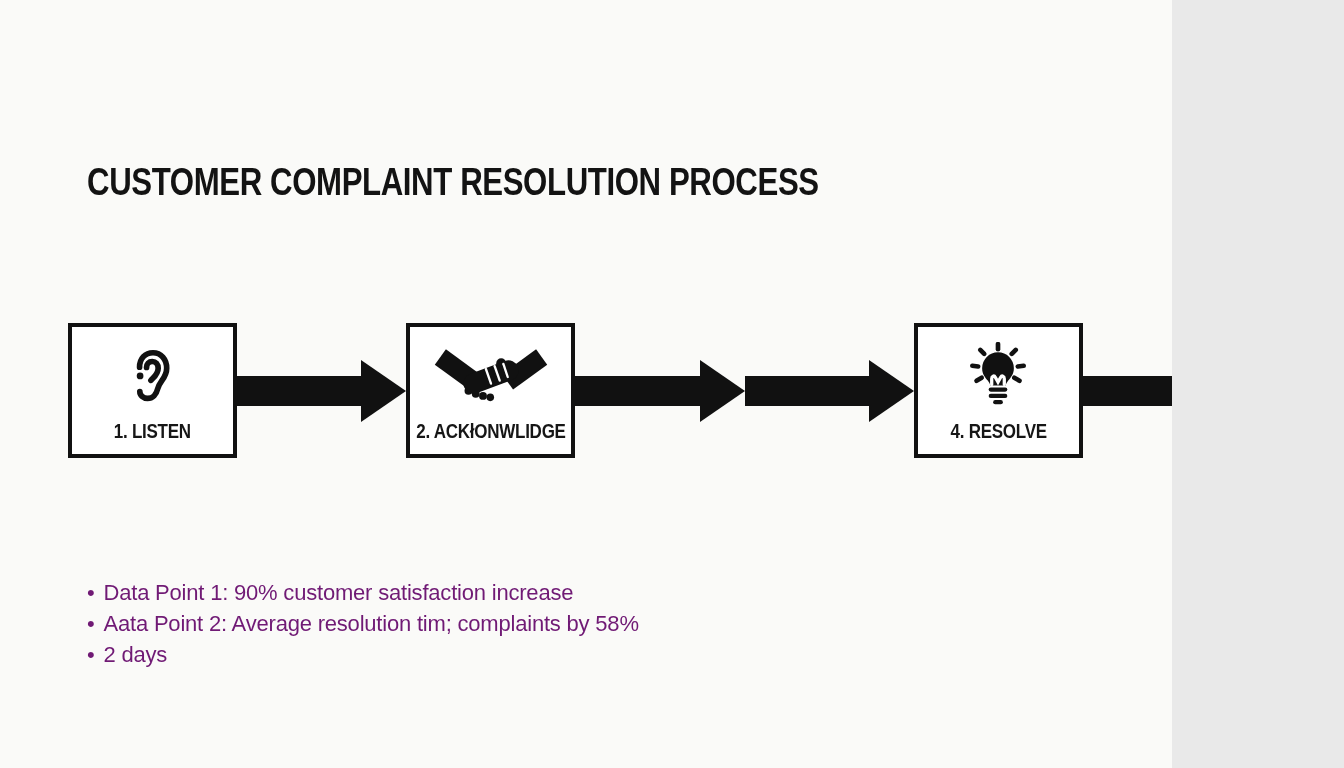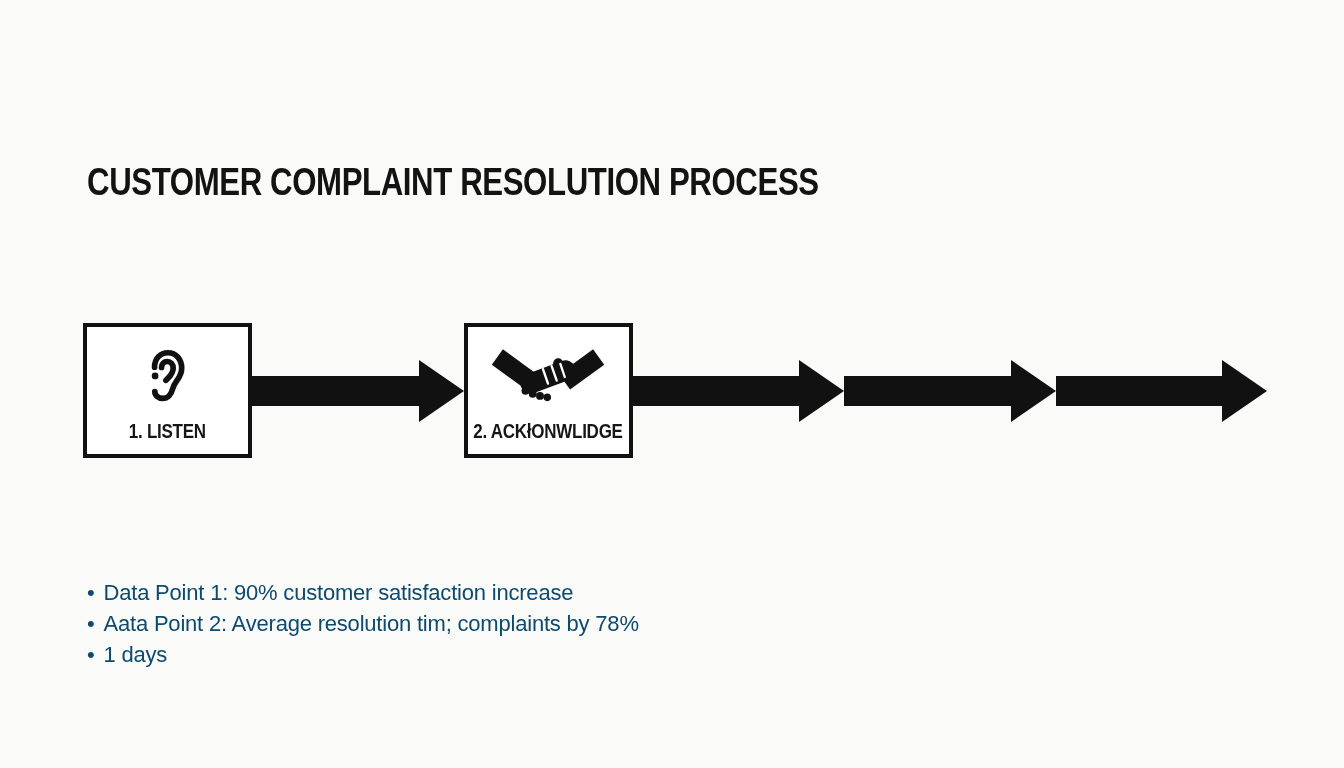--- a/index.html
+++ b/index.html
@@ -1,19 +1,19 @@
 <!DOCTYPE html>
 <html><head>
 <meta charset="utf-8">
 <style>
   * { margin: 0; padding: 0; box-sizing: border-box; }
   html, body { background: #e9e9e9; }
   .canvas {
     position: relative;
-    width: 1344px;
+    width: 1172px;
     height: 768px;
     background: #fafaf8;
     overflow: hidden;
     font-family: "Liberation Sans", sans-serif;
     color: #111111;
   }
   
   .title {
     position: absolute;
     left: 87px;
@@ -23,21 +23,21 @@
     font-weight: bold;
     letter-spacing: -0.5px;
     white-space: nowrap;
     transform: scaleX(0.80);
     transform-origin: left center;
     color: #131313;
   }
   
   .flow {
     position: absolute;
-    left: 83px;
+    left: 68px;
     top: 323px;
     width: 1184px;
     height: 135px;
     display: flex;
     align-items: stretch;
   }
   .step-box {
     width: 169px;
     flex: 0 0 169px;
     height: 135px;
@@ -84,21 +84,21 @@
     border-bottom: 31px solid transparent;
     border-left: 45px solid #111111;
   }
   
   .notes {
     position: absolute;
     left: 87px;
     top: 577px;
     font-size: 22px;
     line-height: 31px;
-    color: #0c4a6e;
+    color: #701a75;
     letter-spacing: -0.2px;
   }
   .note-item::before {
     content: "\2022";
     margin-right: 9px;
   }
   
   svg.ear        { width: 62px; height: 66px; }
   svg.handshake  { width: 116px; height: 64px; }
   svg.magnifier  { width: 58px; height: 58px; }
@@ -159,28 +159,51 @@
       <div class="shaft"></div>
         <div class="head"></div>
     </div>
 
 
     <div class="arrow">
       <div class="shaft"></div>
         <div class="head"></div>
     </div>
 
+    <div class="step-box">
+      <div class="icon-wrap">
+        <svg class="lightbulb" viewBox="0 0 28 30">
+          <g stroke="#111111" stroke-width="2" stroke-linecap="round">
+            <line x1="14" y1="0.9" x2="14" y2="3.1"></line>
+            <line x1="6.4" y1="3.4" x2="8.1" y2="5.1"></line>
+            <line x1="21.6" y1="3.4" x2="19.9" y2="5.1"></line>
+            <line x1="3" y1="10.2" x2="5.5" y2="10.5"></line>
+            <line x1="25" y1="10.2" x2="22.5" y2="10.5"></line>
+            <line x1="4.8" y1="16.6" x2="7" y2="15.3"></line>
+            <line x1="23.2" y1="16.6" x2="21" y2="15.3"></line>
+          </g>
+          <path fill="#111111" d="M14 4.4 a6.8 6.8 0 0 1 6.8 6.8 c0 2.6 -1.3 3.9 -2.4 5.3 c-0.5 0.7 -0.9 1.3 -1.1 2.1 h-6.6 c-0.2 -0.8 -0.6 -1.4 -1.1 -2.1 c-1.1 -1.4 -2.4 -2.7 -2.4 -5.3 A6.8 6.8 0 0 1 14 4.4 Z"></path>
+          <path d="M11.3 18.2 v-2.4 c0 -1.2 1 -1.7 1.6 -0.6 l1.1 2 l1.1 -2 c0.6 -1.1 1.6 -0.6 1.6 0.6 v2.4" fill="none" stroke="#ffffff" stroke-width="1.4" stroke-linecap="round"></path>
+          <g fill="#111111">
+            <rect x="10" y="19.5" width="8" height="1.8" rx="0.9"></rect>
+            <rect x="10" y="22.2" width="8" height="1.8" rx="0.9"></rect>
+            <rect x="11.9" y="24.9" width="4.2" height="1.8" rx="0.9"></rect>
+          </g>
+        </svg>
+      </div>
+      <div class="step-label">4. RESOLVE</div>
+    </div>
 
     <div class="arrow">
       <div class="shaft"></div>
         <div class="head"></div>
     </div>
 
 
   </div>
 
   <div class="notes">
     <div class="note-item">Data Point 1: 90% customer satisfaction increase</div>
-    <div class="note-item">Aata Point 2: Average resolution tim; complaints by 78%</div>
-    <div class="note-item">1 days</div>
+    <div class="note-item">Aata Point 2: Average resolution tim; complaints by 58%</div>
+    <div class="note-item">2 days</div>
   </div>
 
 </div>
 
 </body></html>

